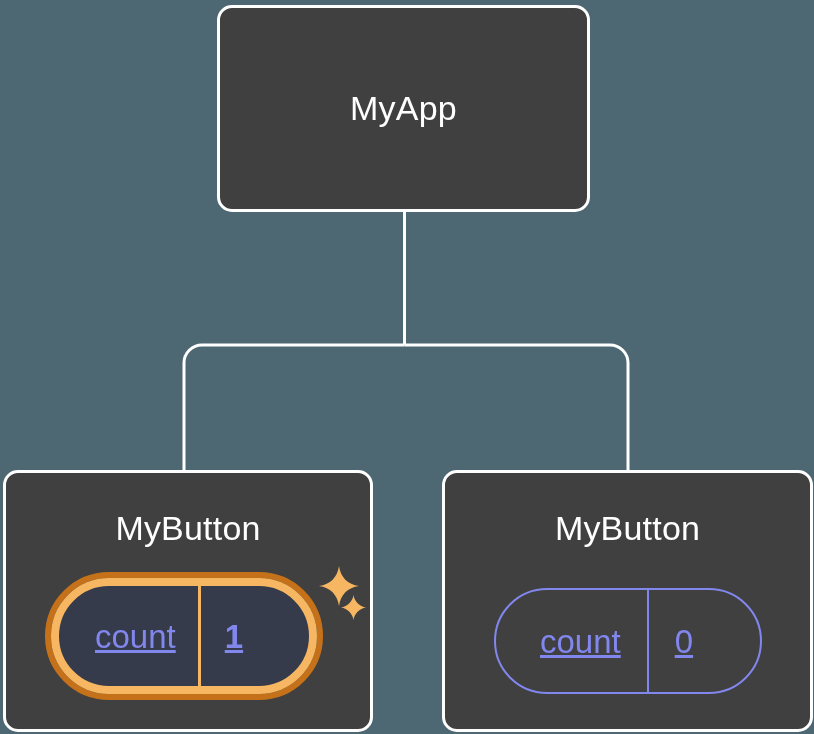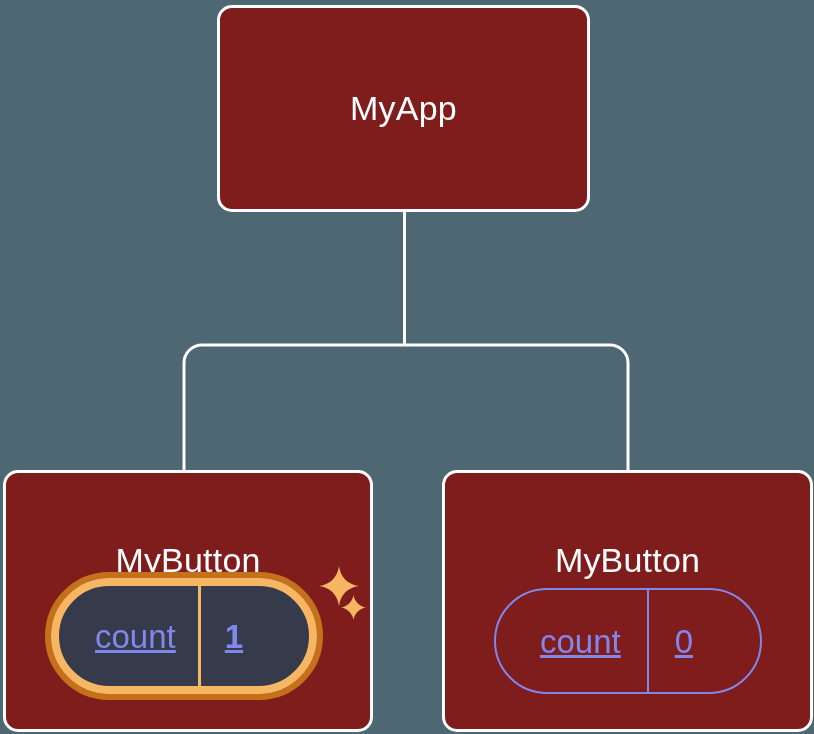--- a/index.html
+++ b/index.html
@@ -11,21 +11,21 @@
     position:relative;
   }
   #stage{position:absolute;left:0;top:0;width:814px;height:734px;}
 
   
   .edges{position:absolute;left:0;top:0;width:814px;height:734px;}
 
   
   .node{
     position:absolute;
-    background:#7f1d1d;
+    background:#404040;
     border:3px solid #FFFFFF;
     border-radius:15px;
     box-sizing:border-box;
   }
   .node-title{
     color:#FFFFFF;
     font-size:34px;
     font-weight:400;
     text-align:center;
     letter-spacing:.2px;
@@ -37,21 +37,21 @@
     display:flex;align-items:center;justify-content:center;
   }
 
   #node-child-left{
     left:3px;top:470px;width:370px;height:262px;
   }
   #node-child-right{
     left:442px;top:470px;width:371px;height:262px;
   }
   .child-title{
-    margin-top:68px;
+    margin-top:36px;
   }
 
   
   .pill-wrap{
     position:absolute;
     display:flex;align-items:center;
   }
 
   
   .pill{

